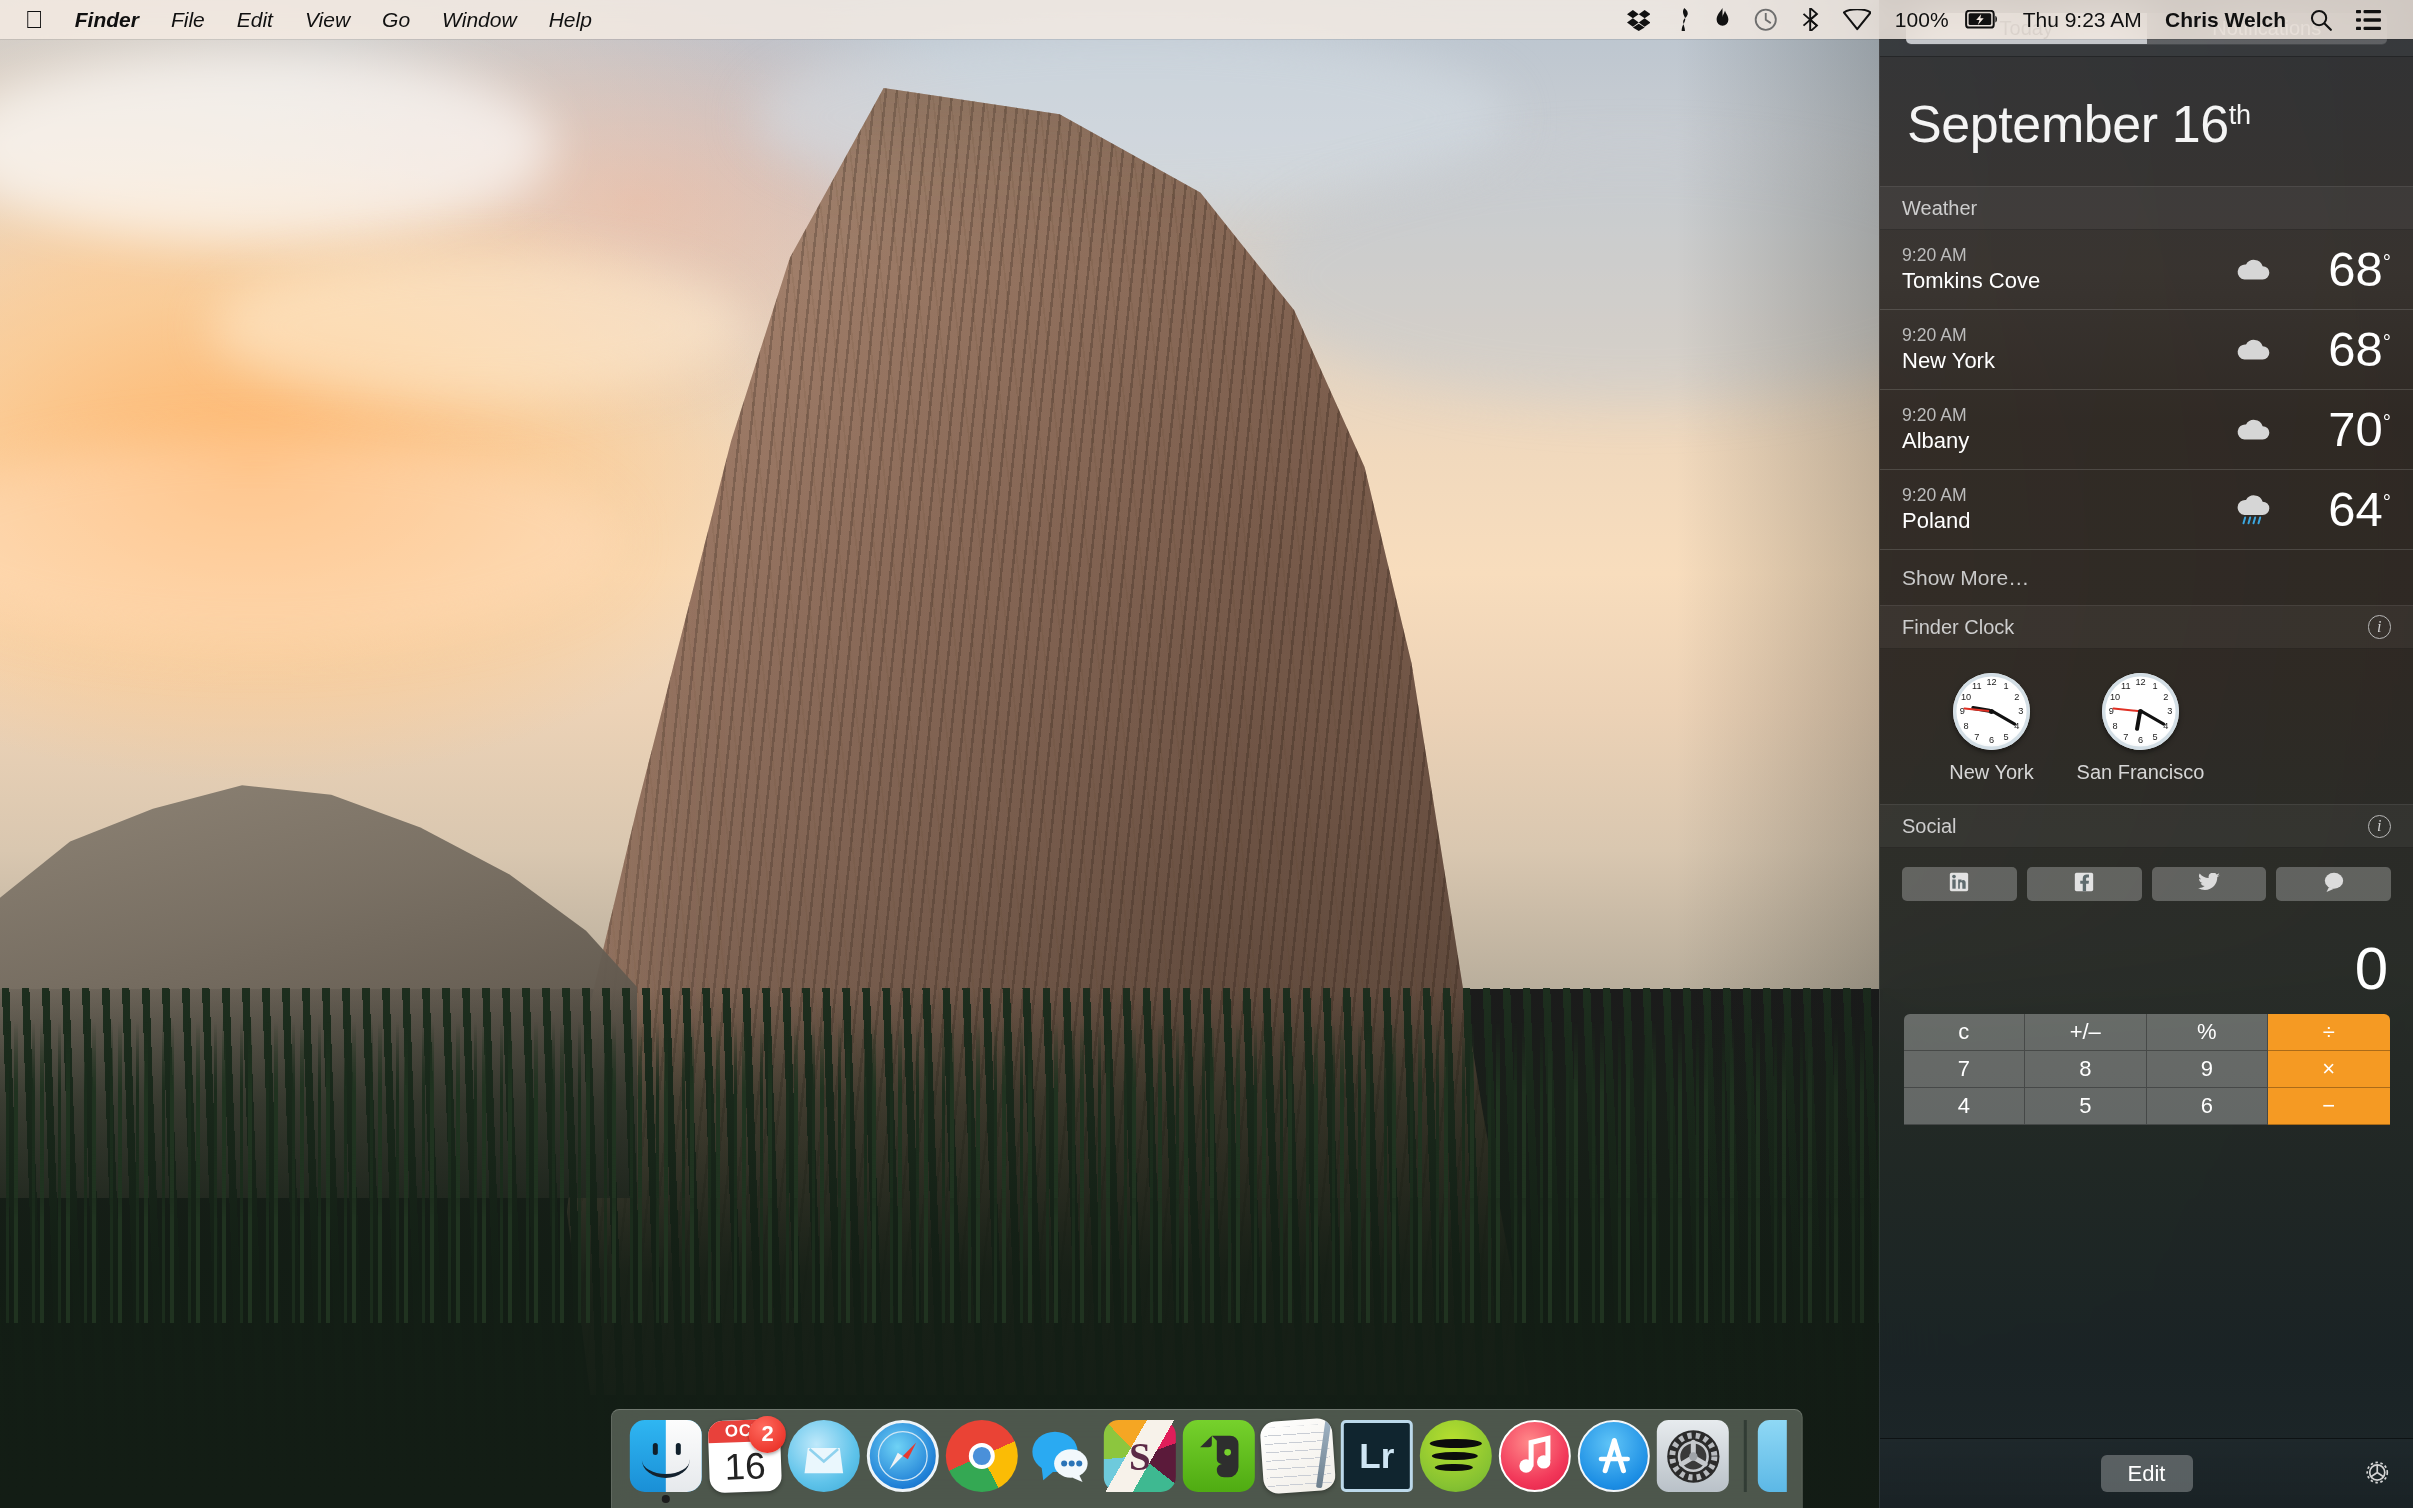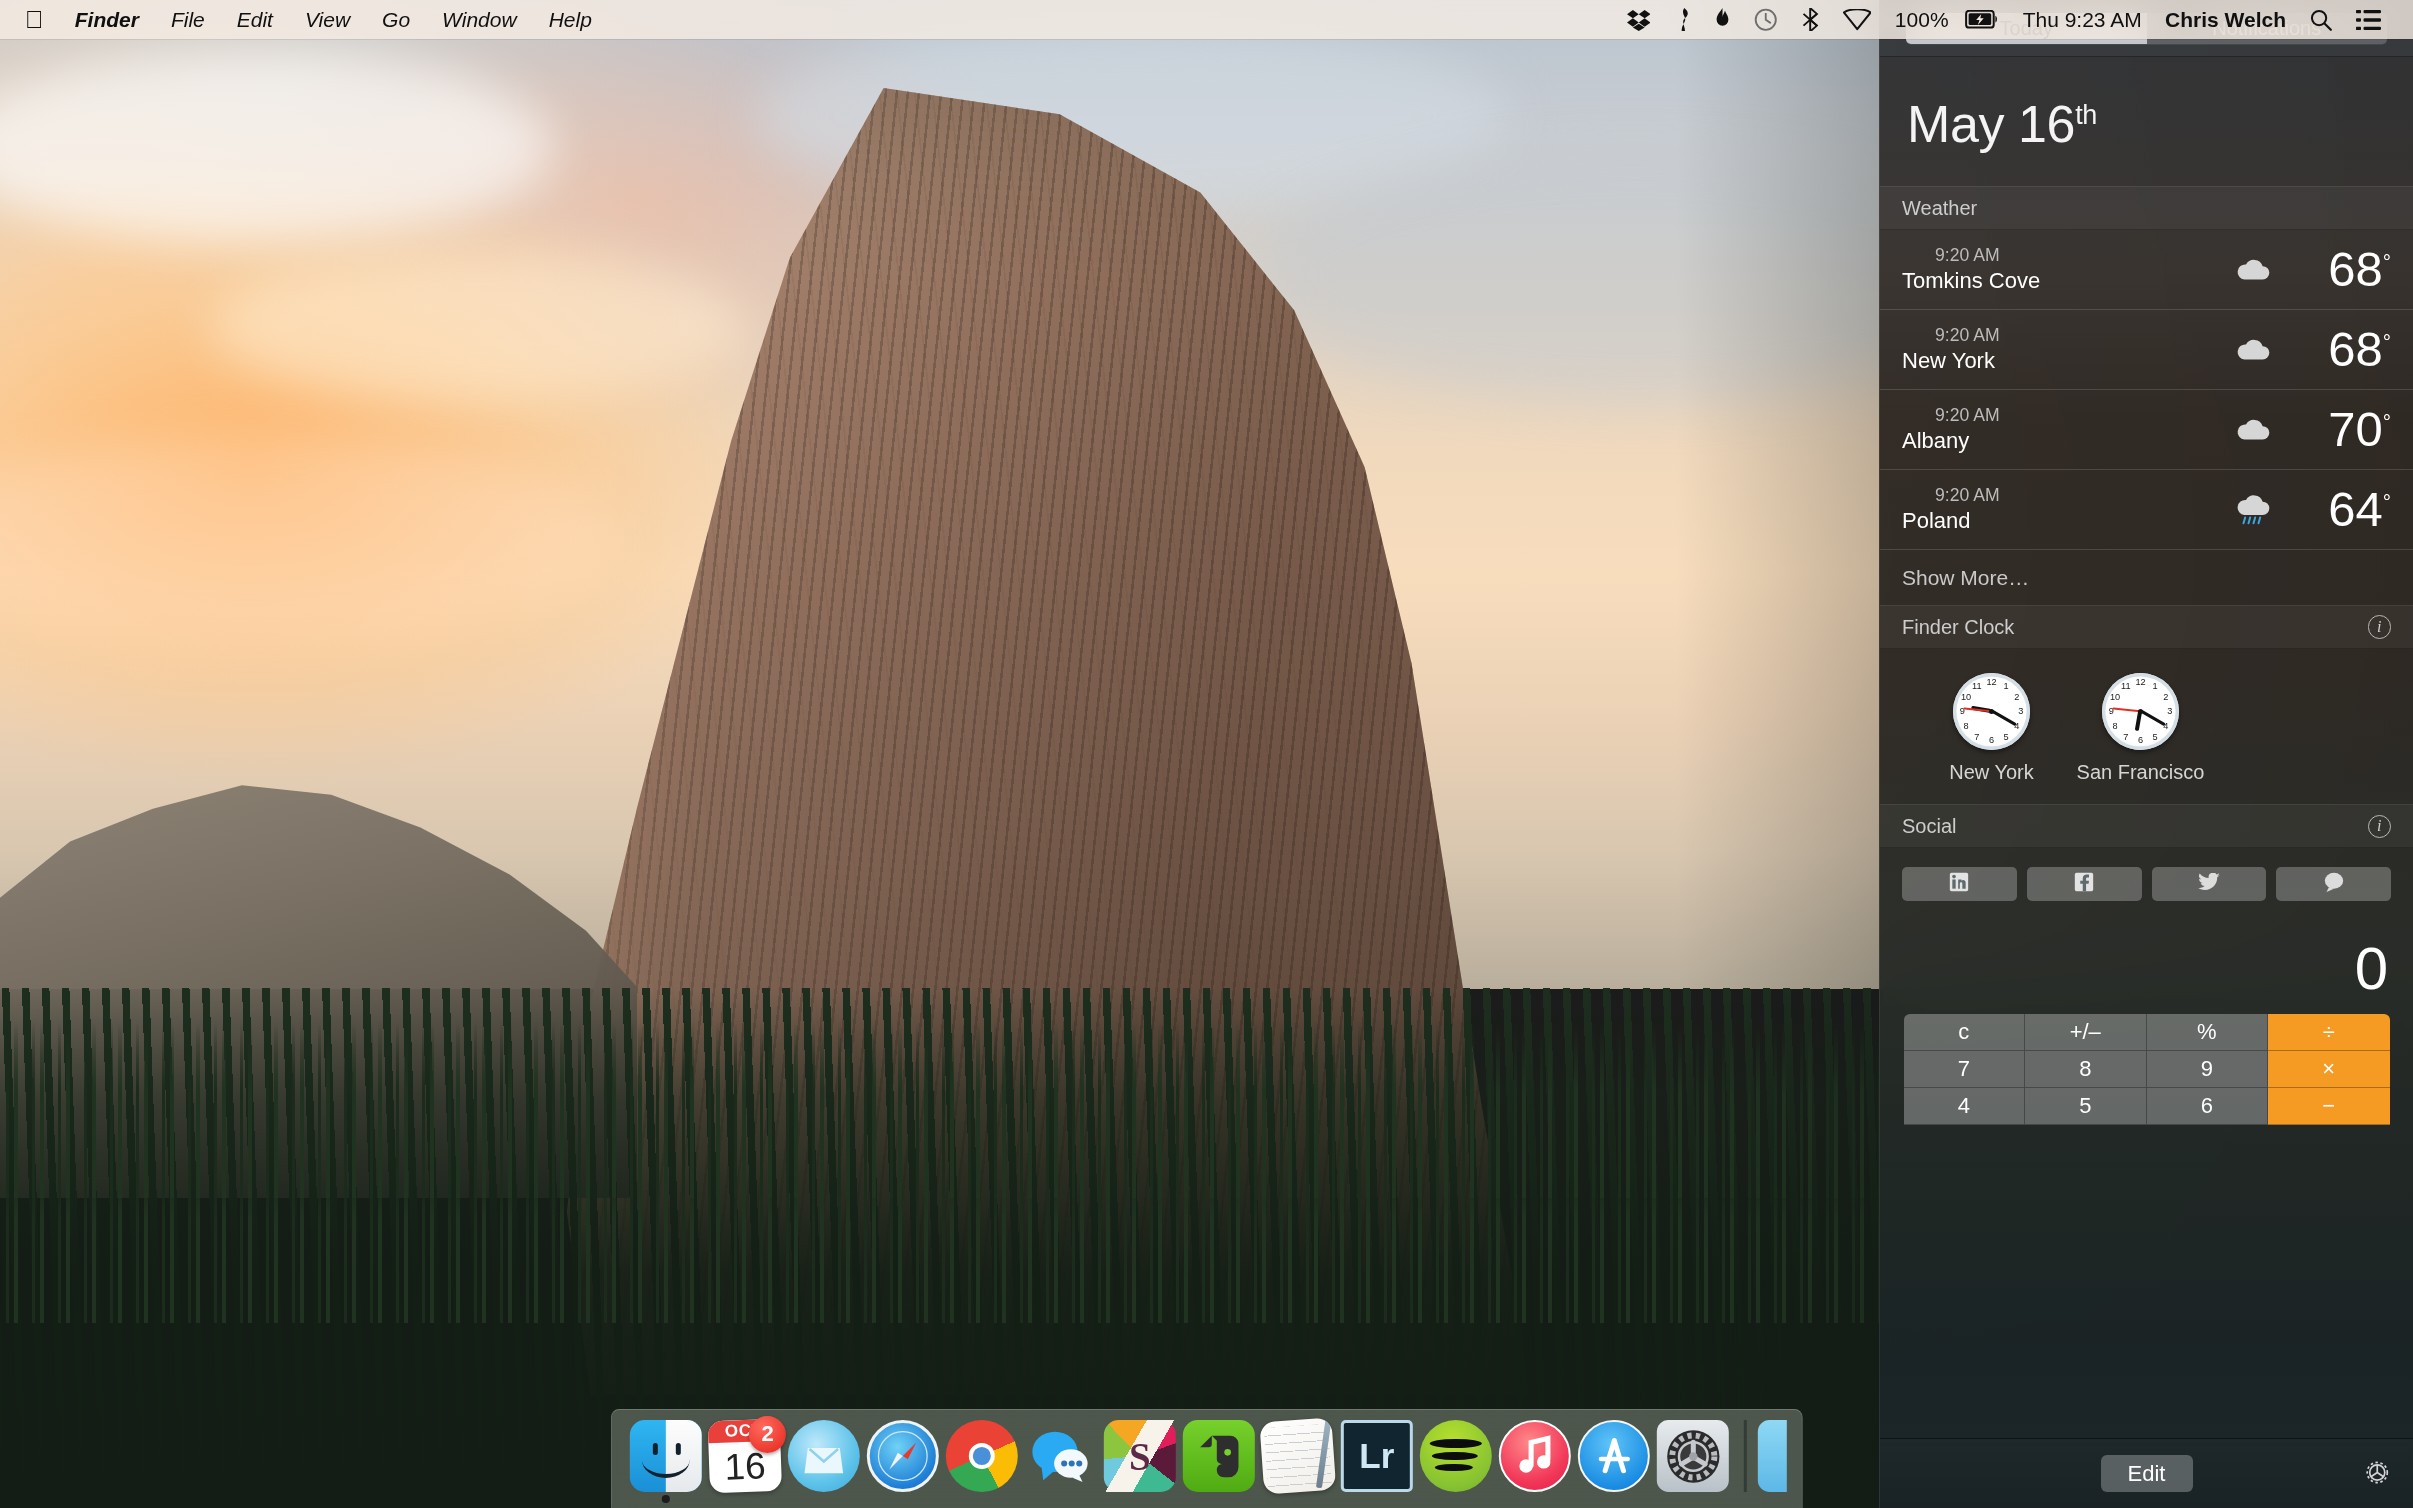--- a/index.html
+++ b/index.html
@@ -171,21 +171,21 @@
   }
   .sec-head .info { margin-left:auto; width:23.5px; height:23.5px; border-radius:50%;
     border:1.7px solid #b9b9b9; color:#cfcfcf; font-size:16px; font-style:italic;
     font-family:"Liberation Serif",serif; display:flex; align-items:center; justify-content:center; }
 
   
   .w-row { height:80px; display:flex; align-items:center; padding:0 22px 0 22px;
            border-bottom:0.8px solid rgba(255,255,255,.14); }
   .w-row:last-of-type { border-bottom:0.8px solid rgba(255,255,255,.14); }
   .w-left { display:flex; flex-direction:column; justify-content:center; gap:2.5px; }
-  .w-time { font-size:17.6px; color:#bcbcbc;margin-left:33px; }
+  .w-time { font-size:17.6px; color:#bcbcbc; }
   .w-city { font-size:22px; color:#fff; }
   .w-icon { margin-left:auto; width:64px; display:flex; align-items:center; justify-content:center; }
   .w-temp { width:106px; text-align:right; font-size:49px; font-weight:300; color:#fff; line-height:1; }
   .w-temp sup { font-size:.42em; vertical-align:super; font-weight:300; }
   .w-more { height:55px; display:flex; align-items:center; padding:0 22px; font-size:21px; color:#c9c9c9; }
 
   
   .wc-body { padding:23.5px 0 20px 0; display:flex; gap:0; padding-left:37px; }
   .wc-item { width:149px; display:flex; flex-direction:column; align-items:center; gap:11.7px; }
   .wc-face { width:77px; height:77px; border-radius:50%;
@@ -466,21 +466,21 @@
     <div class="seg">
       <div class="seg-btn active">Today</div>
       <div class="seg-btn inactive">Notifications</div>
     </div>
   </div>
 
   <div class="nc-scroll">
 
     <div class="nc-date">
       <div>
-        <span>May 16</span><sup>th</sup>
+        <span>September 16</span><sup>th</sup>
       </div>
     </div>
 
     <div class="sec-head">
       <span>Weather</span>
     </div>
 
     <div class="w-row">
       <div class="w-left">
         <div class="w-time">9:20 AM</div>

